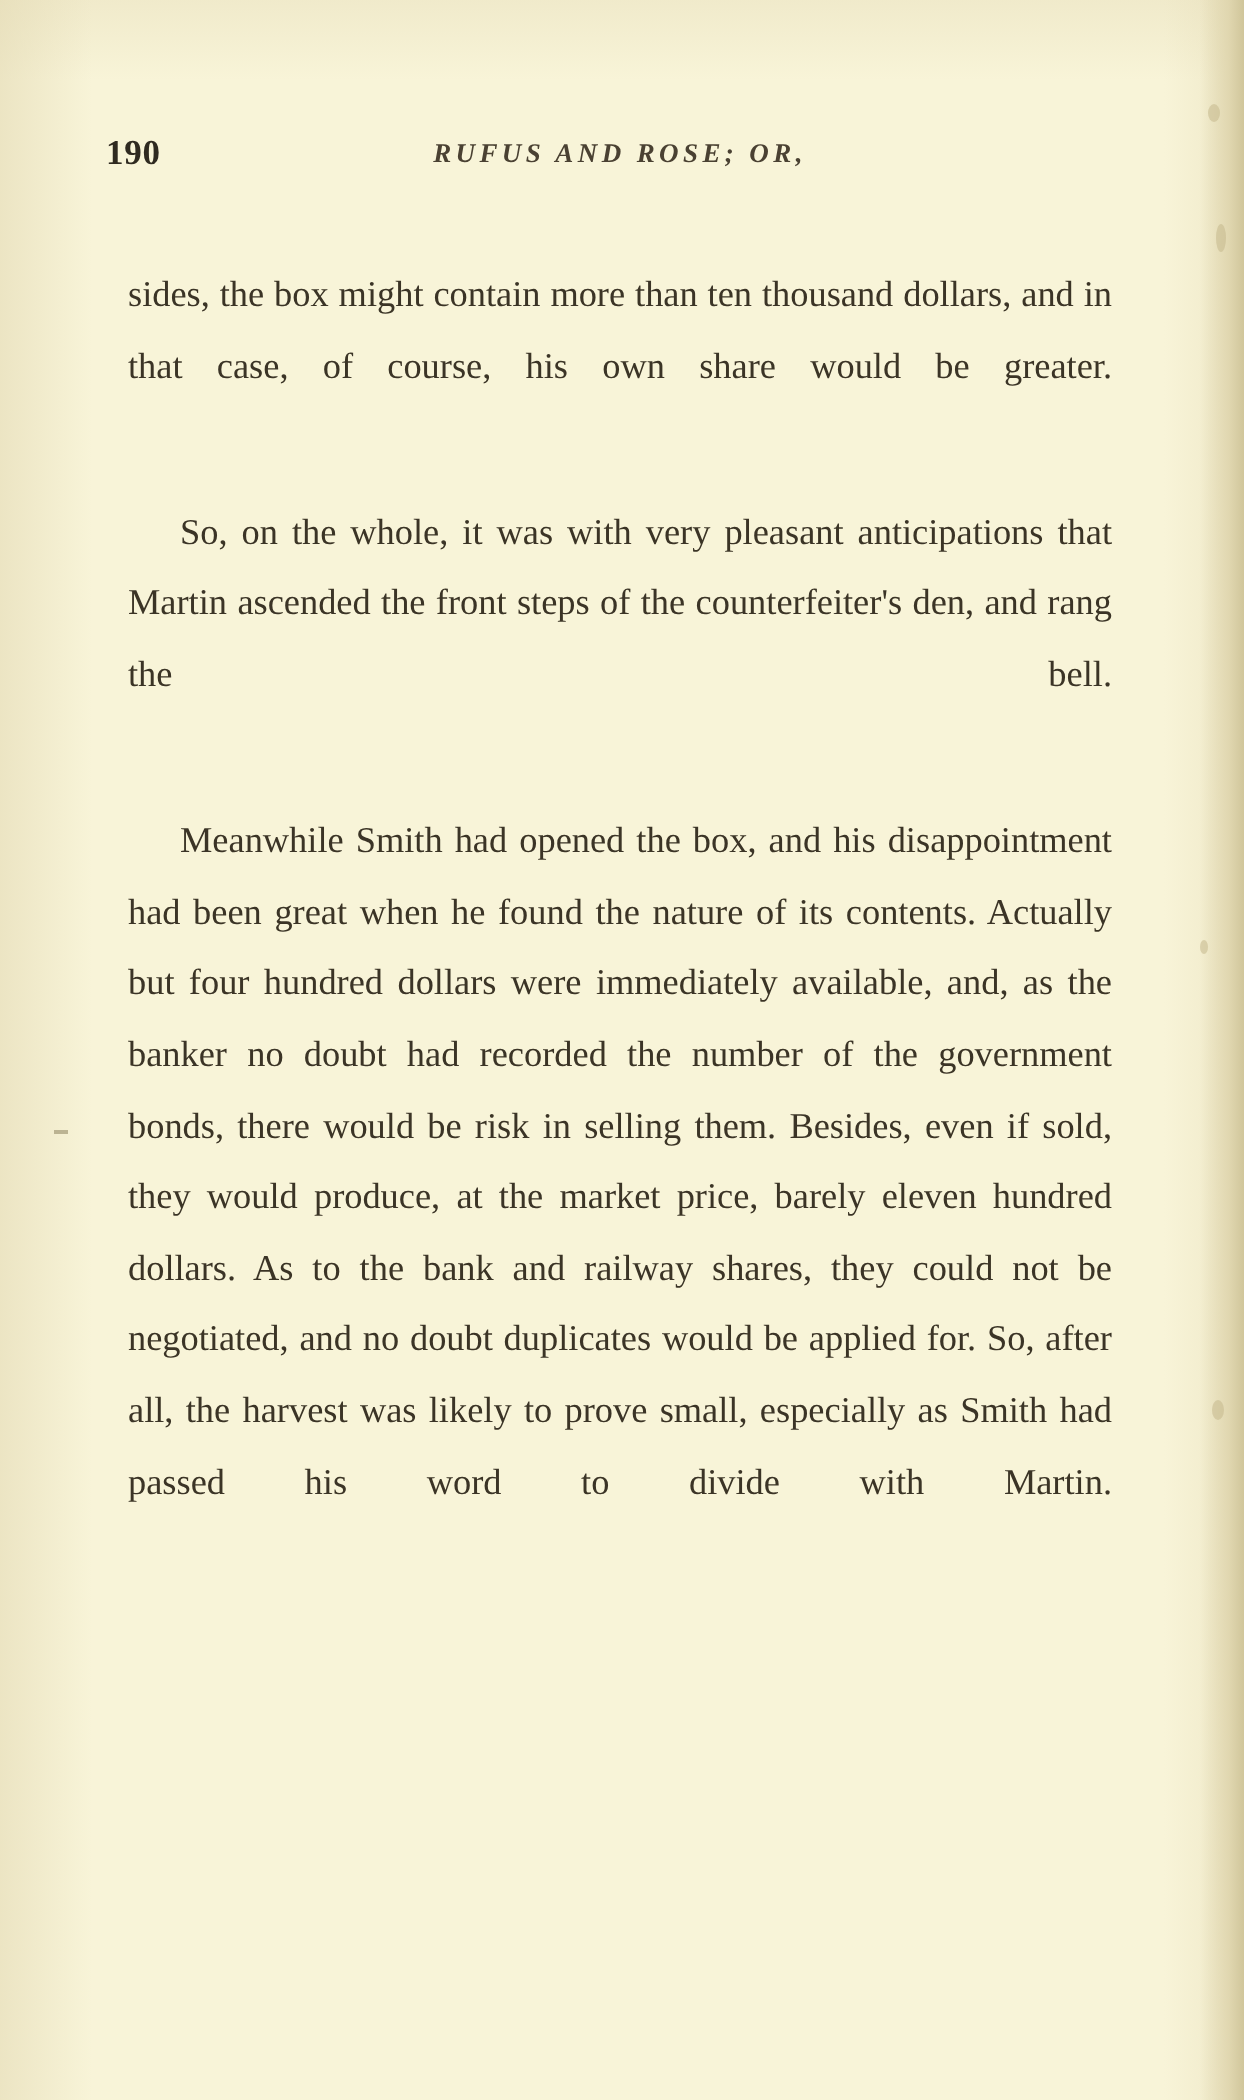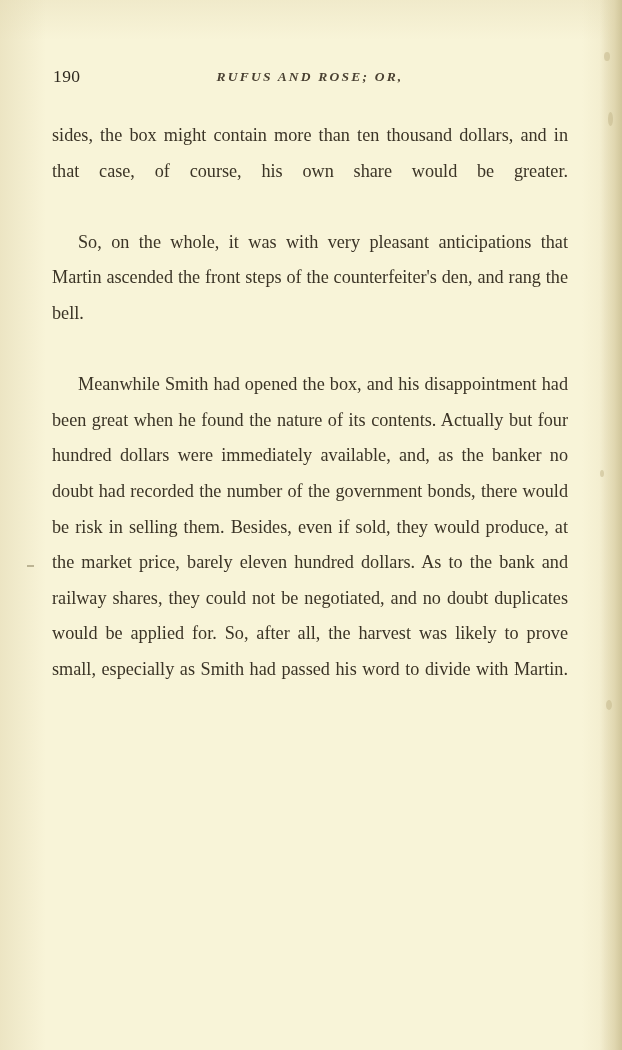--- a/index.html
+++ b/index.html
@@ -52,21 +52,21 @@
     top: 66px;
     left: 0;
     width: 516px;
     height: 22px;
   }
   .folio {
     position: absolute;
     left: 1px;
     top: 0;
     font-size: 17.5px;
-    font-weight: normal;
+    font-weight: bold;
     letter-spacing: 0.4px;
     color: #2f2a20;
   }
   .head-title {
     position: absolute;
     left: 0;
     top: 3px;
     width: 516px;
     text-align: center;
     font-size: 13.5px;
@@ -76,21 +76,21 @@
     color: #4a4132;
   }
 
   .body-text {
     position: absolute;
     top: 118px;
     left: 0;
     width: 516px;
   }
   p.para {
-    margin: 0;
+    margin: 12px;
     font-size: 18.2px;
     line-height: 35.6px;
     color: #3b3426;
     text-align: justify;
     text-justify: inter-word;
   }
   p.para.indent {
     text-indent: 26px;
   }
   

